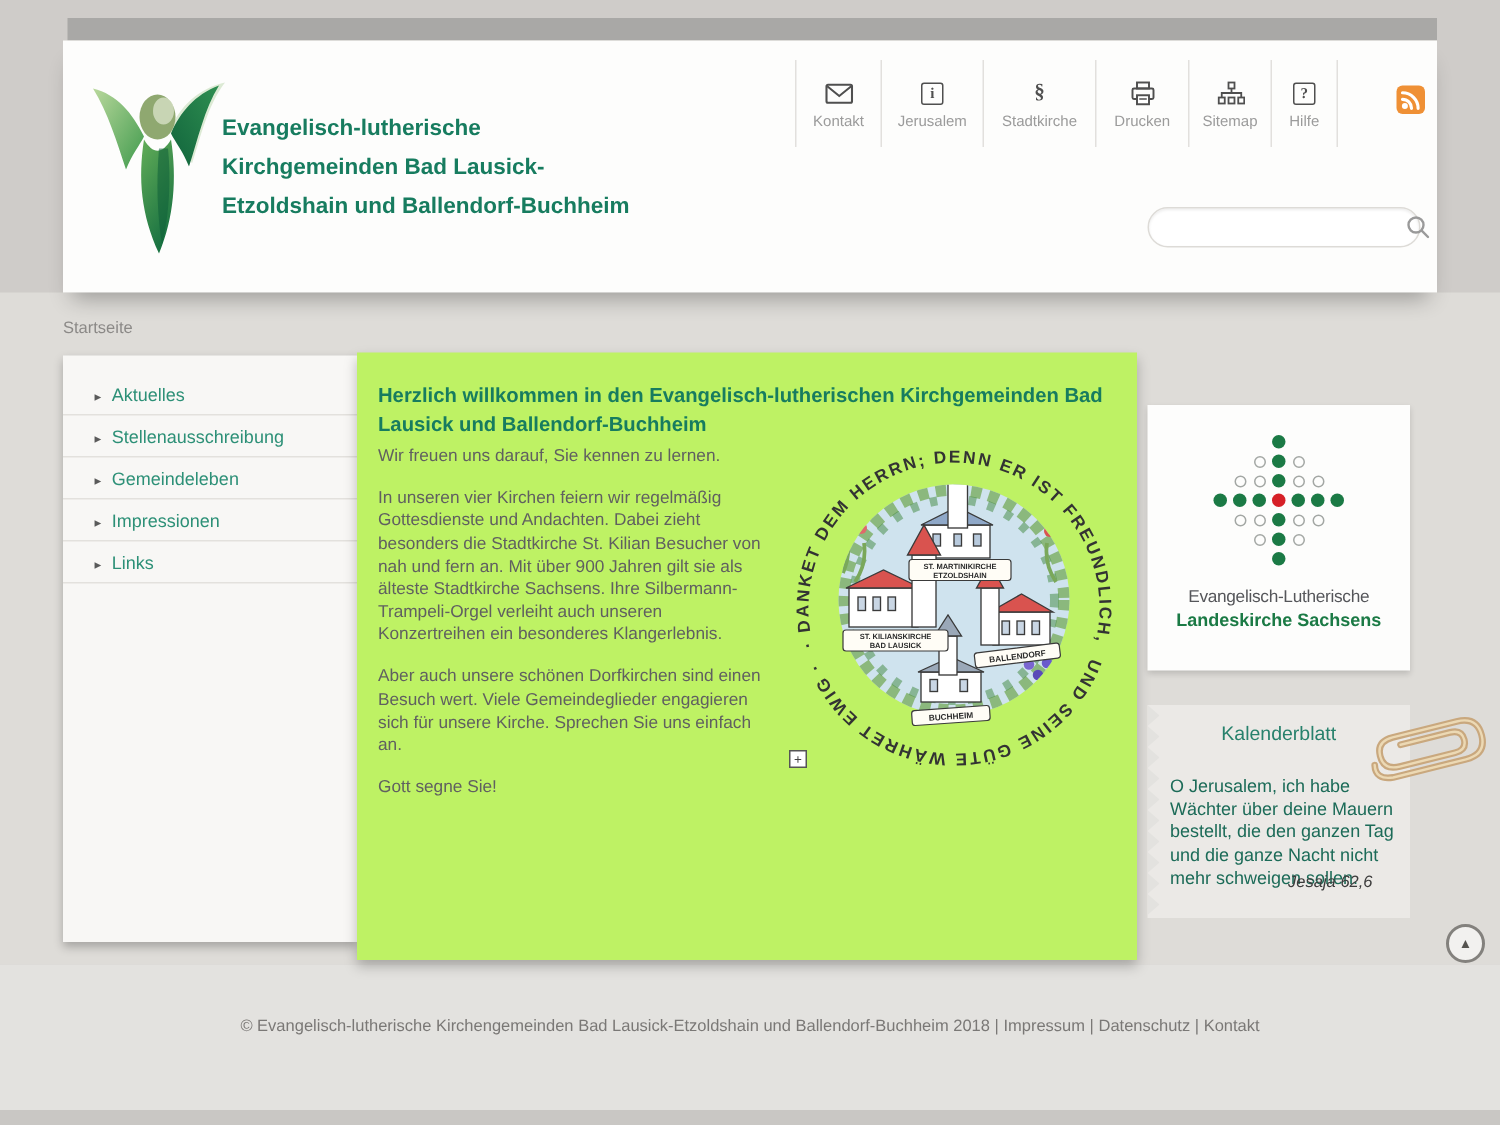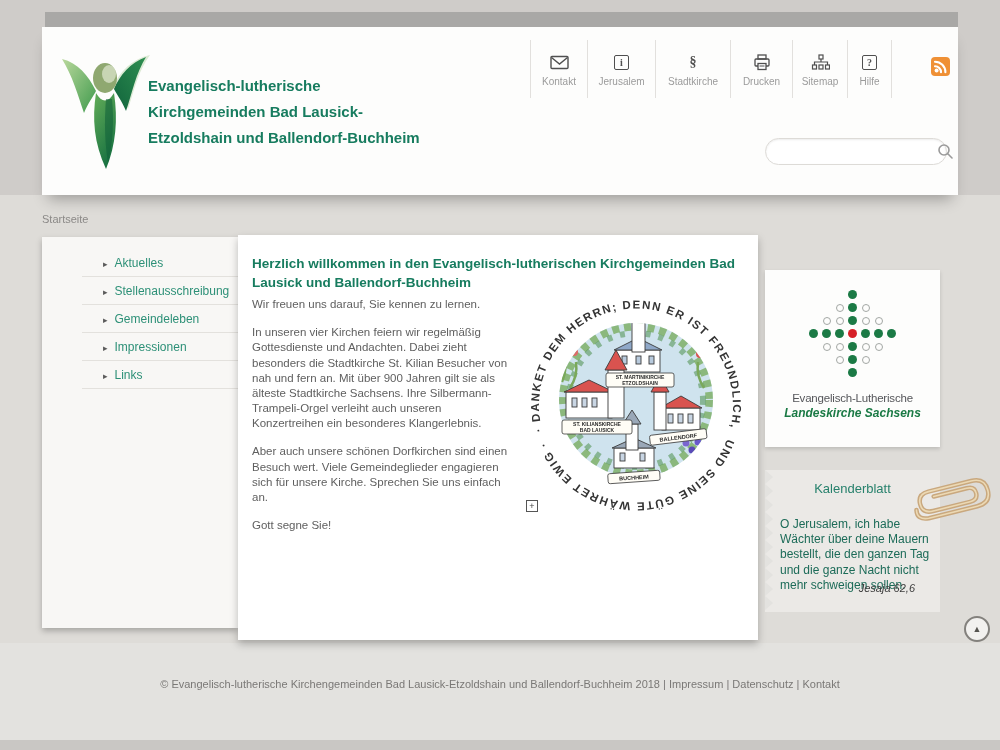--- a/index.html
+++ b/index.html
@@ -36,28 +36,28 @@
                 box-shadow:inset 0 1px 2px rgba(0,0,0,.08); display:flex; align-items:center; }
   .searchwrap input { flex:1; border:none; outline:none; background:transparent; font-size:12px;
                       padding:0 4px 0 12px; color:#555; font-family:"Liberation Sans",sans-serif; }
   .searchwrap .mag { margin-right:8px; cursor:pointer; display:flex; }
 
   .breadcrumb { position:absolute; left:42px; top:213px; font-size:11px; color:#8b8987; }
 
   
   .sidebar { position:absolute; left:42px; top:237px; width:196px; height:391px;
              background:#f8f7f5; box-shadow:0 3px 6px rgba(0,0,0,.25); }
-  .menu { list-style:none; padding-top:12px;padding-left:40px; }
+  .menu { list-style:none; padding-top:12px; }
   .menu li { height:28px; line-height:28px; border-bottom:1px solid #e3e1dd; padding-left:21px;
              font-size:12px; color:#2d9077; cursor:pointer; }
   .menu li .arrow { color:#5a5a5a; font-size:9px; margin-right:7px; }
 
   
   .main { position:absolute; left:238px; top:235px; width:520px; height:405px;
-          background:#ffffff; box-shadow:0 4px 8px rgba(0,0,0,.25); }
+          background:#bef264; box-shadow:0 4px 8px rgba(0,0,0,.25); }
   .main h1 { position:absolute; left:14px; top:20px; width:498px;
              font-size:13.5px; color:#177c5f; line-height:1.4; font-weight:bold; }
   .main .copy { position:absolute; left:14px; top:62px; width:258px;
                 font-size:11.5px; color:#606060; line-height:1.32; }
   .main .copy p { margin-bottom:13px; }
   .emblem { position:absolute; left:284px; top:57px; width:228px; height:222px; }
   .enlarge { position:absolute; left:288px; top:265px; width:12px; height:12px;
              border:1px solid #555; background:#fff; font-size:9px; line-height:10px;
              text-align:center; color:#444; cursor:pointer; }
 
@@ -67,21 +67,21 @@
   .lk-grid { position:absolute; left:42px; top:18px; display:grid;
              grid-template-columns:repeat(7,13px); grid-auto-rows:13px; }
   .dot { width:13px; height:13px; display:flex; align-items:center; justify-content:center; }
   .dot i { display:block; border-radius:50%; }
   .dot.dg i { width:9px; height:9px; }
   .dot.dr i { width:9px; height:9px; }
   .dot.do i { width:8px; height:8px; background:transparent !important; border:1.5px solid #a3a7a4; }
   .lk-line1 { position:absolute; left:0; top:122px; width:175px; text-align:center;
               font-size:11.5px; color:#55565a; letter-spacing:-0.2px; }
   .lk-line2 { position:absolute; left:0; top:136px; width:175px; text-align:center;
-              font-size:12px; font-weight:bold;font-style:italic; }
+              font-size:12px; font-weight:bold; }
 
   .kalender { position:absolute; left:765px; top:470px; width:175px; height:142px; background:#ebe9e6; }
   .kal-serr { position:absolute; left:0; top:0; }
   .kal-title { position:absolute; left:0; top:11px; width:175px; text-align:center;
                font-size:13px; color:#27816c; }
   .kal-text { position:absolute; left:15px; top:47px; width:152px;
               font-size:12px; color:#1c6b58; line-height:1.27; }
   .kal-source { position:absolute; right:25px; top:112px; font-size:11px; font-style:italic; color:#3c3c3c; }
   .paperclip { position:absolute; left:900px; top:470px; width:96px; height:52px; pointer-events:none; }
 

